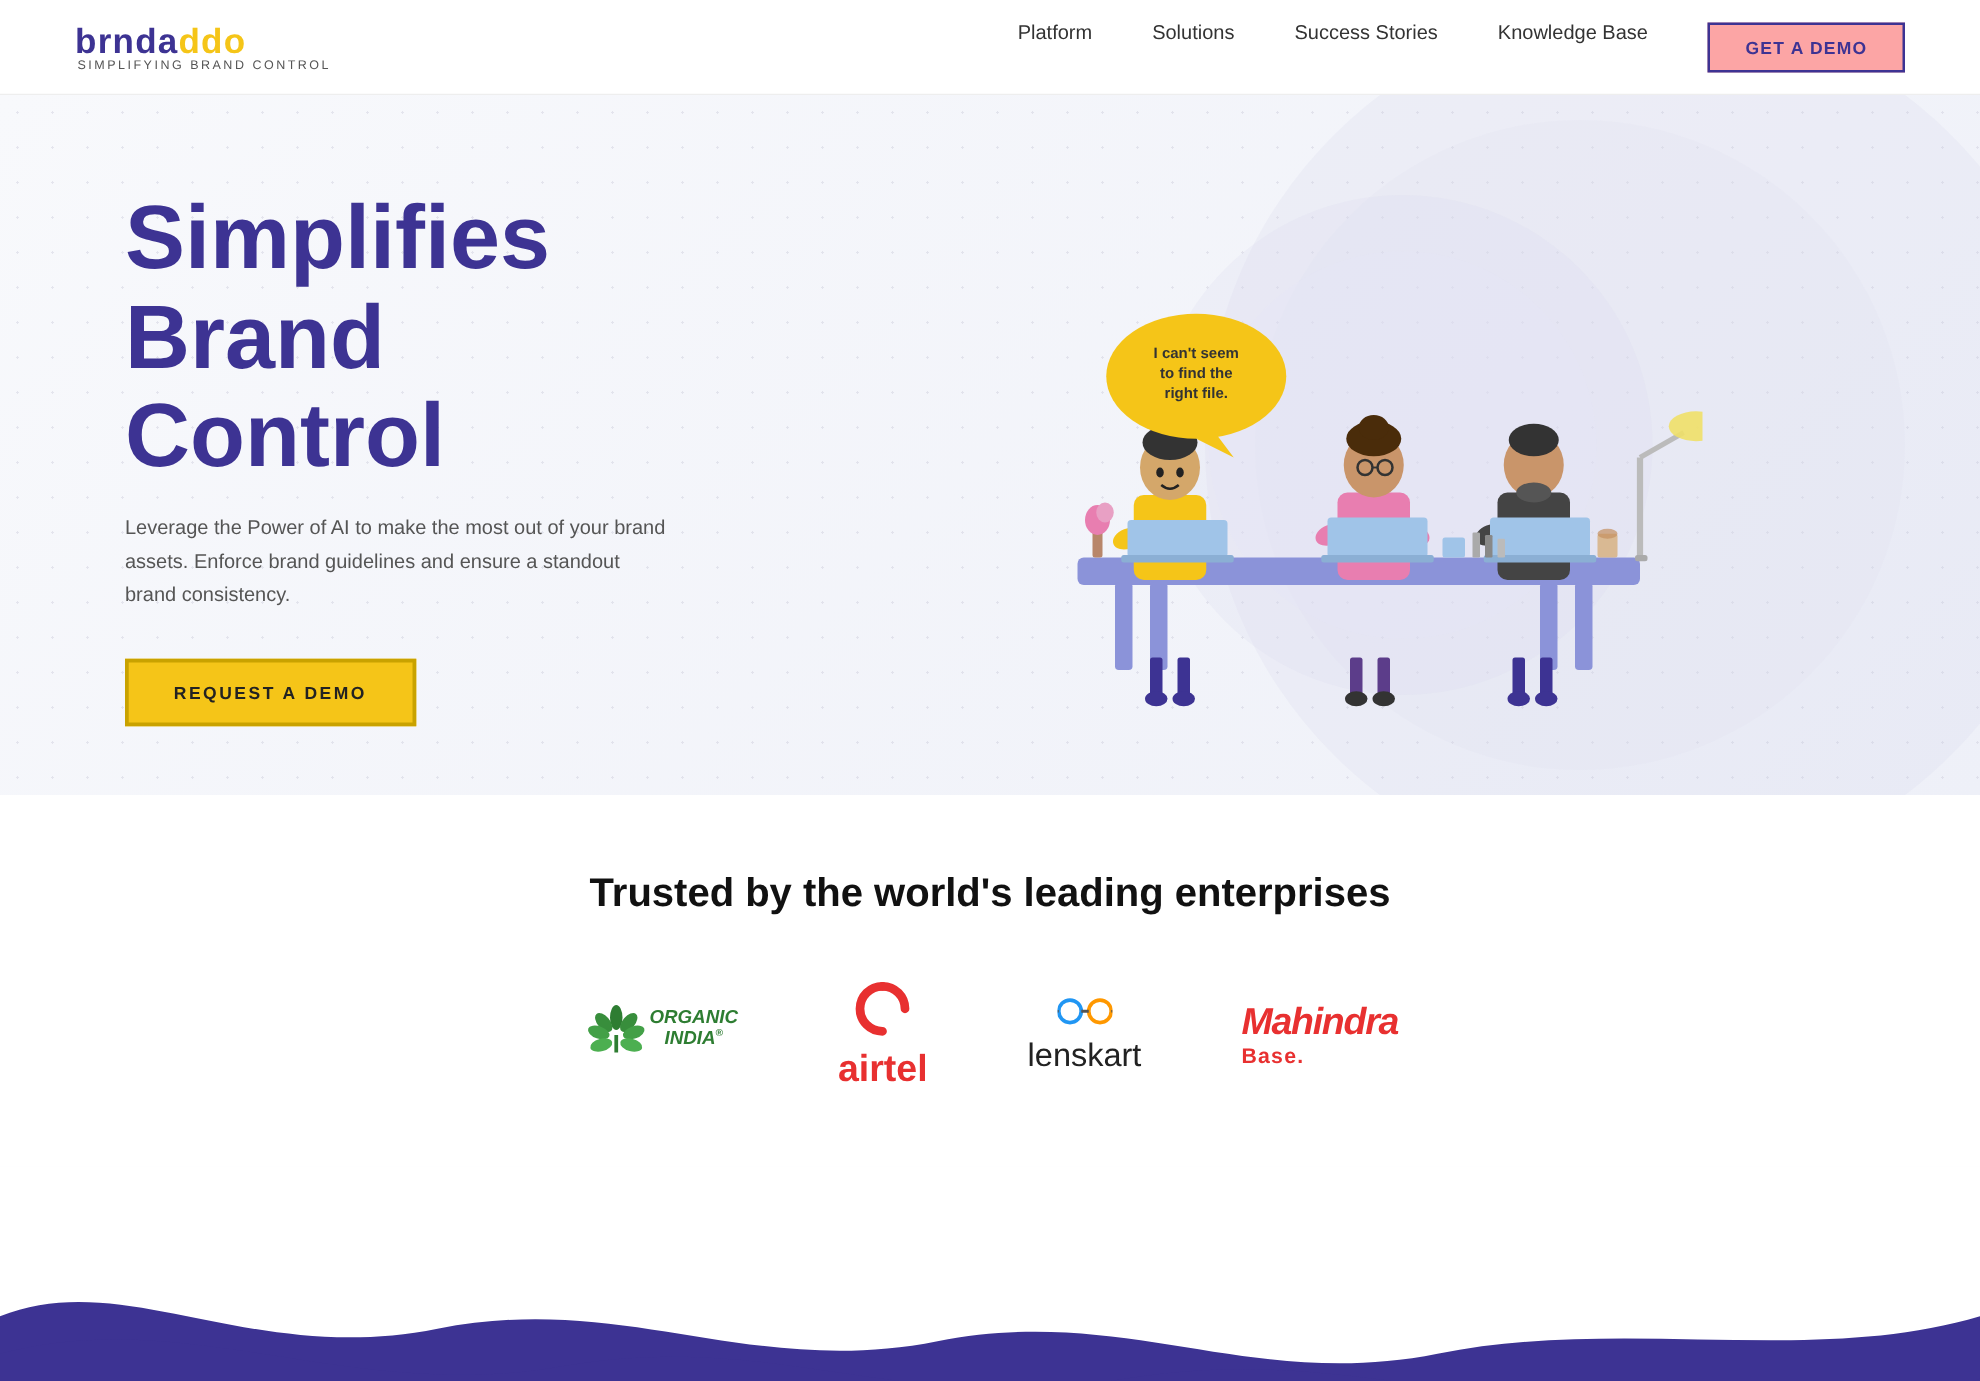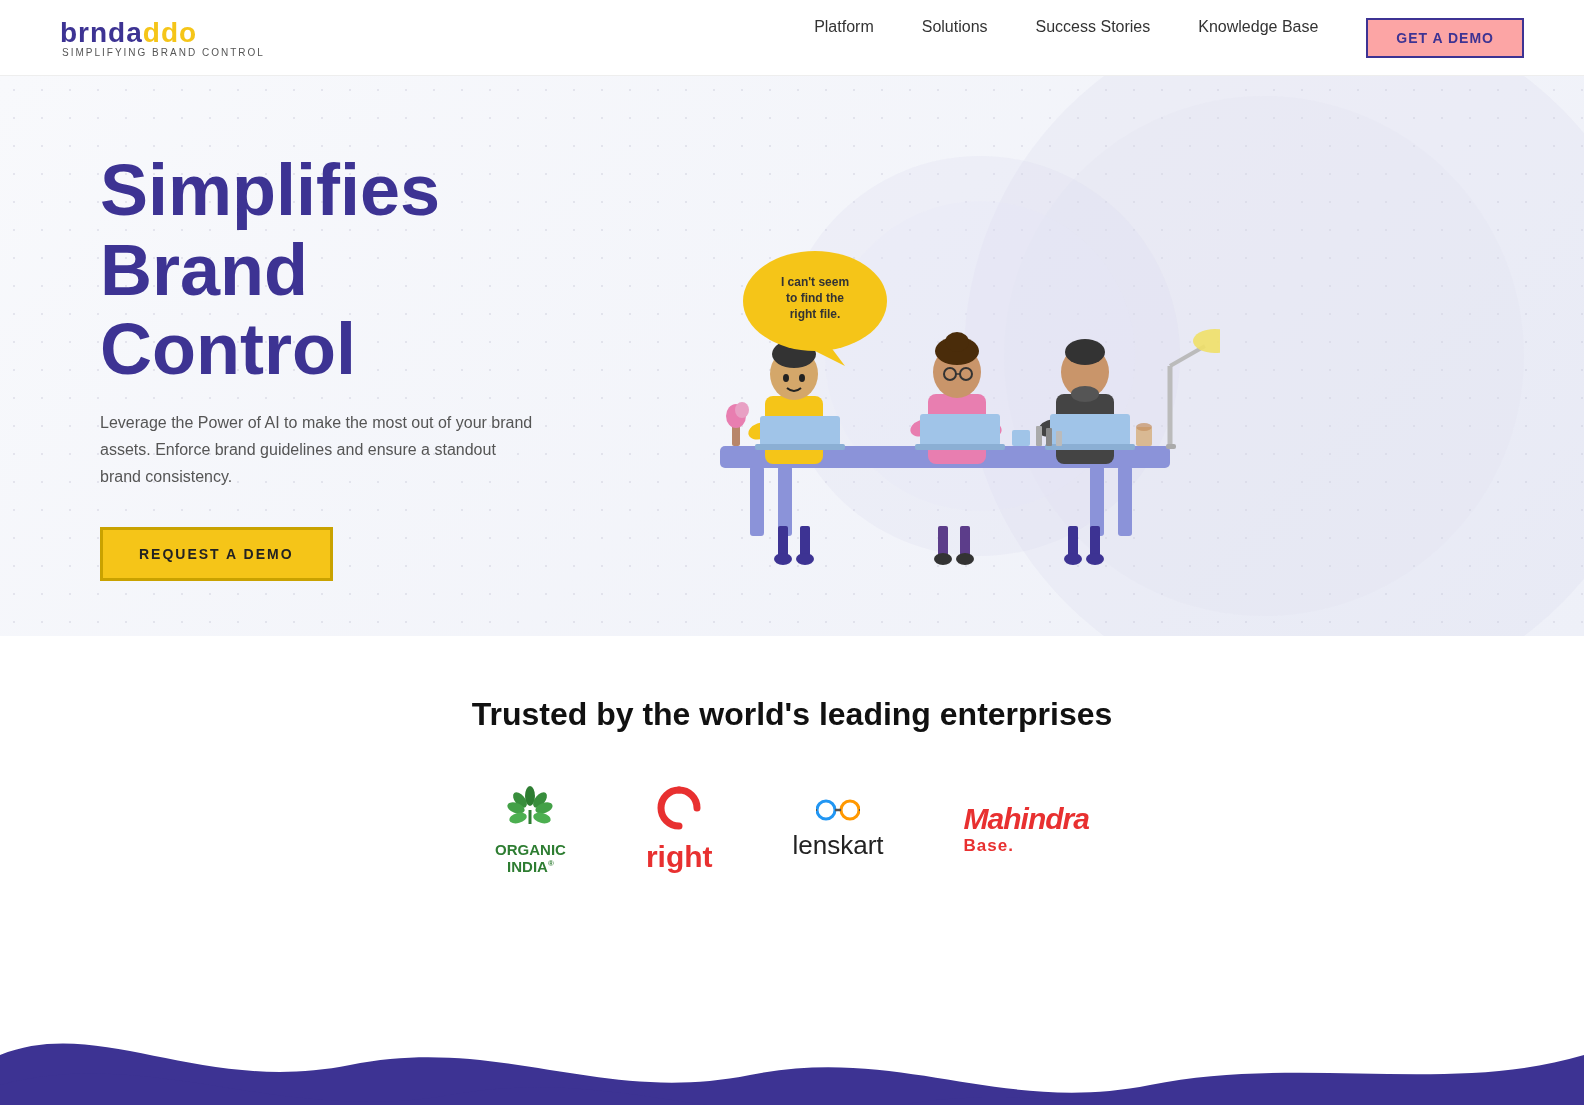--- a/index.html
+++ b/index.html
@@ -48,40 +48,40 @@
     .hero-desc { font-size: 16px; color: #555; line-height: 1.7; max-width: 440px; margin-bottom: 36px; }
     .btn-request-demo {
       background: #f5c518; color: #222; border: 3px solid #c9a200;
       padding: 16px 36px; font-size: 14px; font-weight: 700; letter-spacing: 2px;
       text-transform: uppercase; cursor: pointer;
     }
 
     
     .hero-right {
       position: relative; z-index: 2; flex: 1;
-      display: flex; justify-content: flex-start; align-items: center;
+      display: flex; justify-content: center; align-items: center;
     }
 
     
     .trusted-section {
       background: #fff; padding: 60px 100px 0;
       text-align: center;
     }
     .trusted-title { font-size: 32px; font-weight: 800; color: #111; margin-bottom: 50px; }
     .logos-row { display: flex; align-items: center; justify-content: center; gap: 80px; flex-wrap: wrap; padding-bottom: 60px; }
     .logo-item { display: flex; flex-direction: column; align-items: center; }
 
     
     .wave-section {
       background: #fff; position: relative; overflow: hidden; height: 240px; margin-top: 0;
     }
     .wave-svg { position: absolute; bottom: 0; width: 100%; }
 
     
-    .organic-india { display: flex; flex-direction: column; align-items: center; }
+    .organic-india { display: flex; flex-direction: row; align-items: flex-start; font-style: italic; }
     .airtel-logo { display: flex; align-items: center; gap: 8px; }
 
     .lenskart-logo { display: flex; align-items: center; gap: 8px; }
 
     .eicher-logo { display: flex; align-items: center; gap: 8px; }
 
     .mahindra-logo { display: flex; flex-direction: column; align-items: flex-start; }
 
     
     .dots-bg {
@@ -258,21 +258,21 @@
         <div style="font-size:15px; font-weight:700; color:#2e7d32;">ORGANIC</div>
         <div style="font-size:15px; font-weight:700; color:#2e7d32;">INDIA<sup style="font-size:8px;">®</sup></div>
       </div>
     </div>
 
     <div class="logo-item airtel-logo">
       <svg width="48" height="48" viewBox="0 0 48 48">
         <path d="M24 6 C14 6 6 14 6 24 C6 34 14 42 24 42" stroke="#e83030" stroke-width="7" fill="none" stroke-linecap="round"></path>
         <path d="M24 6 C34 6 42 14 42 24" stroke="#e83030" stroke-width="7" fill="none" stroke-linecap="round"></path>
       </svg>
-      <span style="font-size:30px; font-weight:700; color:#e83030;">right</span>
+      <span style="font-size:30px; font-weight:700; color:#e83030;">airtel</span>
     </div>
 
     <div class="logo-item lenskart-logo">
       <svg width="44" height="24" viewBox="0 0 44 24">
 
         <circle cx="10" cy="12" r="9" fill="none" stroke="#2196f3" stroke-width="3"></circle>
         <circle cx="34" cy="12" r="9" fill="none" stroke="#ff9800" stroke-width="3"></circle>
         <line x1="19" y1="12" x2="25" y2="12" stroke="#555" stroke-width="2.5"></line>
         <line x1="0" y1="12" x2="1" y2="12" stroke="#555" stroke-width="2"></line>
         <line x1="43" y1="12" x2="44" y2="12" stroke="#555" stroke-width="2"></line>

